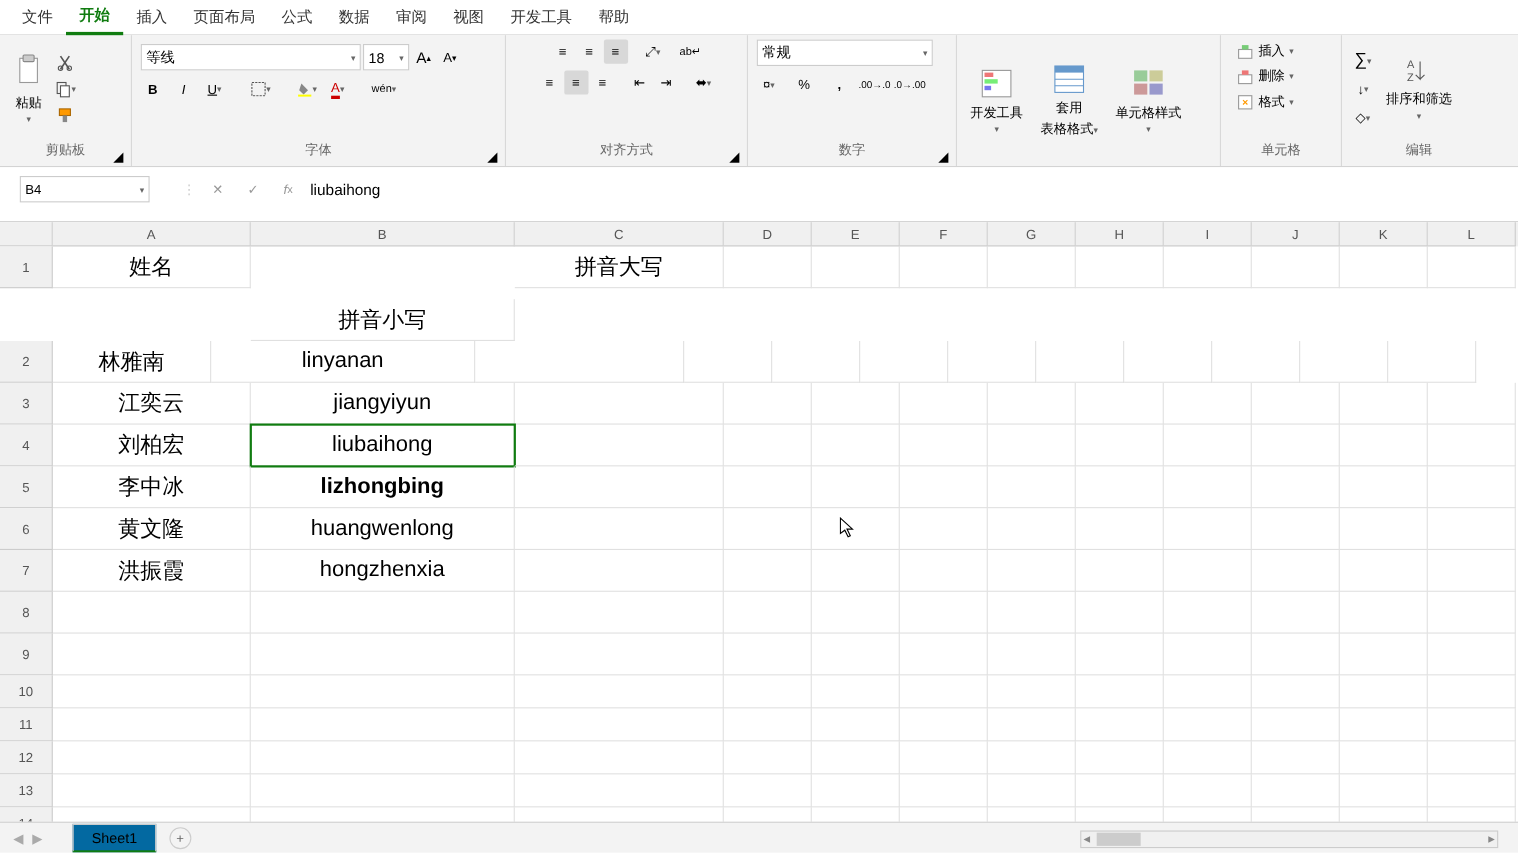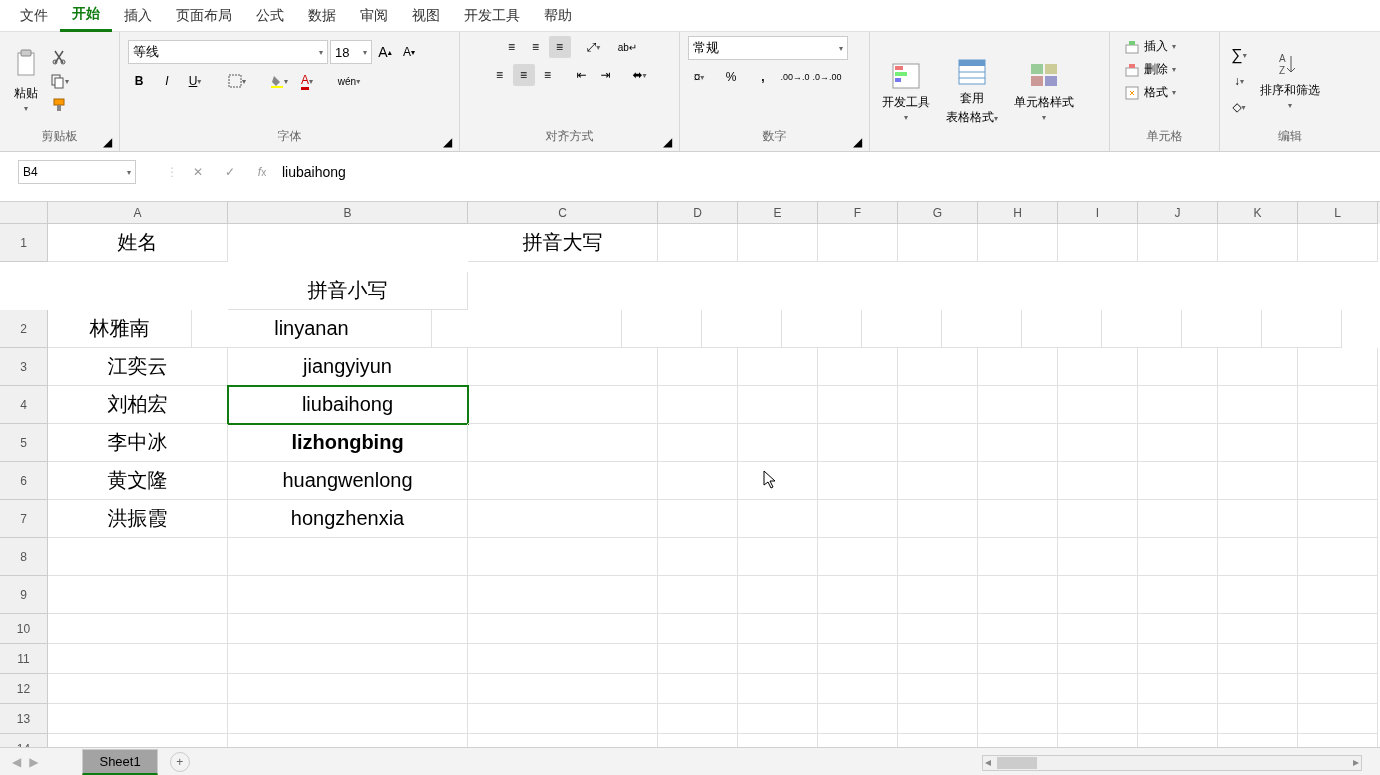--- a/index.html
+++ b/index.html
@@ -30,21 +30,21 @@
 .col-headers { display: flex; height: 22px; background: #f0f0f0; }
 .corner { width: 48px; height: 22px; background: #f0f0f0; border-right: 1px solid #ccc; border-bottom: 1px solid #ccc; }
 .col-header { height: 22px; display: flex; align-items: center; justify-content: center; font-size: 12px; color: #555; border-right: 1px solid #ccc; border-bottom: 1px solid #ccc; background: #f0f0f0; }
 .grid-row { display: flex; }
 .row-header { width: 48px; display: flex; align-items: center; justify-content: center; font-size: 12px; color: #555; border-right: 1px solid #ccc; border-bottom: 1px solid #ccc; background: #f0f0f0; }
 .cell { border-right: 1px solid #e0e0e0; border-bottom: 1px solid #e0e0e0; display: flex; align-items: center; justify-content: center; font-size: 20px; padding: 2px 4px; }
 .cell-selected { outline: 2px solid #107c10; outline-offset: -1px; }
 .sheet-tabs { position: absolute; bottom: 0; left: 0; right: 0; height: 28px; background: #f3f3f3; border-top: 1px solid #d0d0d0; display: flex; align-items: center; }
 .tab-nav { display: flex; gap: 8px; padding: 0 12px; }
 .tab-nav span { color: #aaa; cursor: pointer; }
-.sheet-tab { padding: 4px 16px; background: #a3a3a3; border: 1px solid #ccc; border-bottom: 2px solid #107c10; font-size: 13px; margin-left: 32px; cursor: pointer; }
+.sheet-tab { padding: 4px 16px; background: #0369a1; border: 1px solid #ccc; border-bottom: 2px solid #107c10; font-size: 13px; margin-left: 16px; cursor: pointer; }
 .add-sheet { width: 20px; height: 20px; border: 1px solid #ccc; border-radius: 50%; display: flex; align-items: center; justify-content: center; margin-left: 12px; cursor: pointer; color: #666; }
 .hscroll { position: absolute; right: 18px; bottom: 4px; width: 380px; height: 16px; background: #f0f0f0; border: 1px solid #ccc; }
 .hscroll-thumb { position: absolute; left: 14px; top: 1px; width: 40px; height: 12px; background: #ccc; }
 .cell-btn-row { display: flex; align-items: center; gap: 4px; padding: 2px 6px; cursor: pointer; font-size: 12px; }
 .tri { font-size: 8px; color: #666; }
 .cursor-icon { position: absolute; left: 763px; top: 470px; pointer-events: none; }
 </style>
 </head>
 <body>
 

